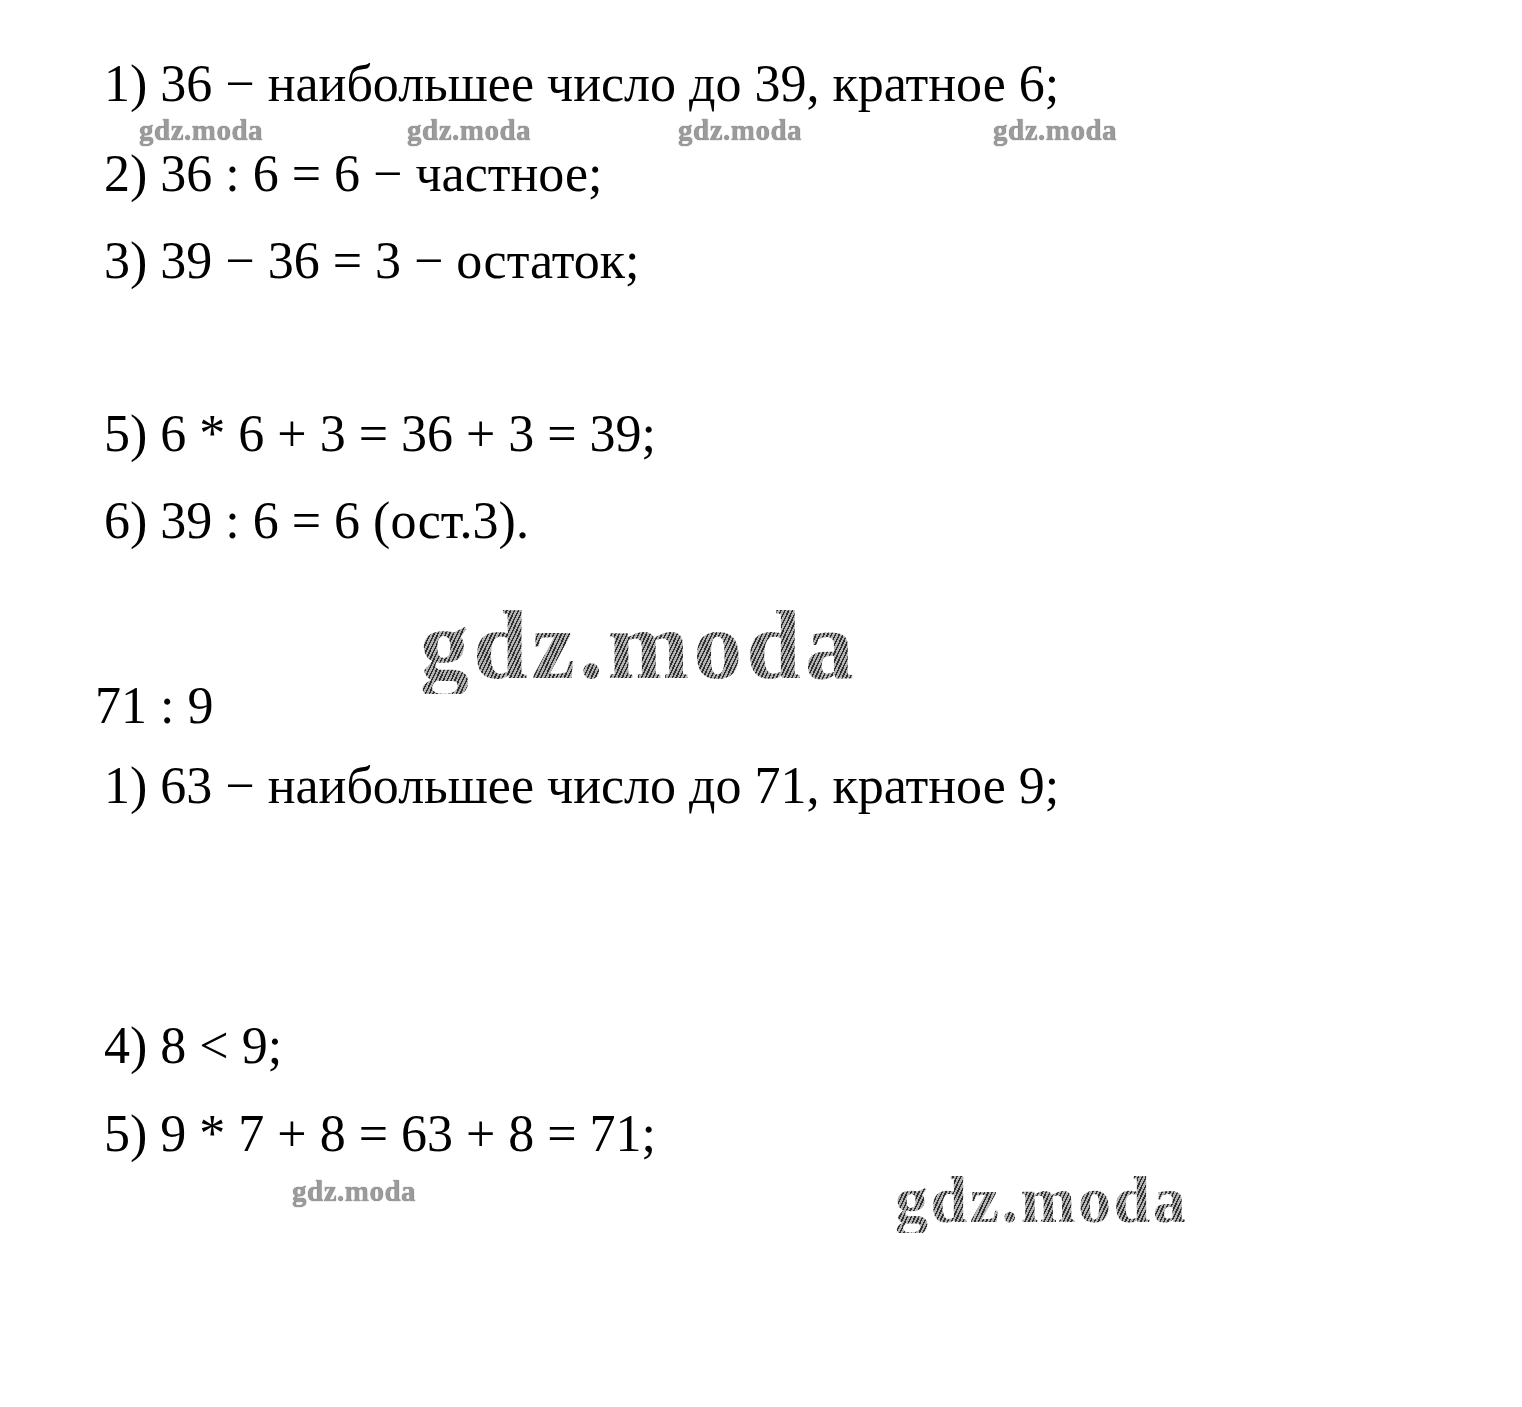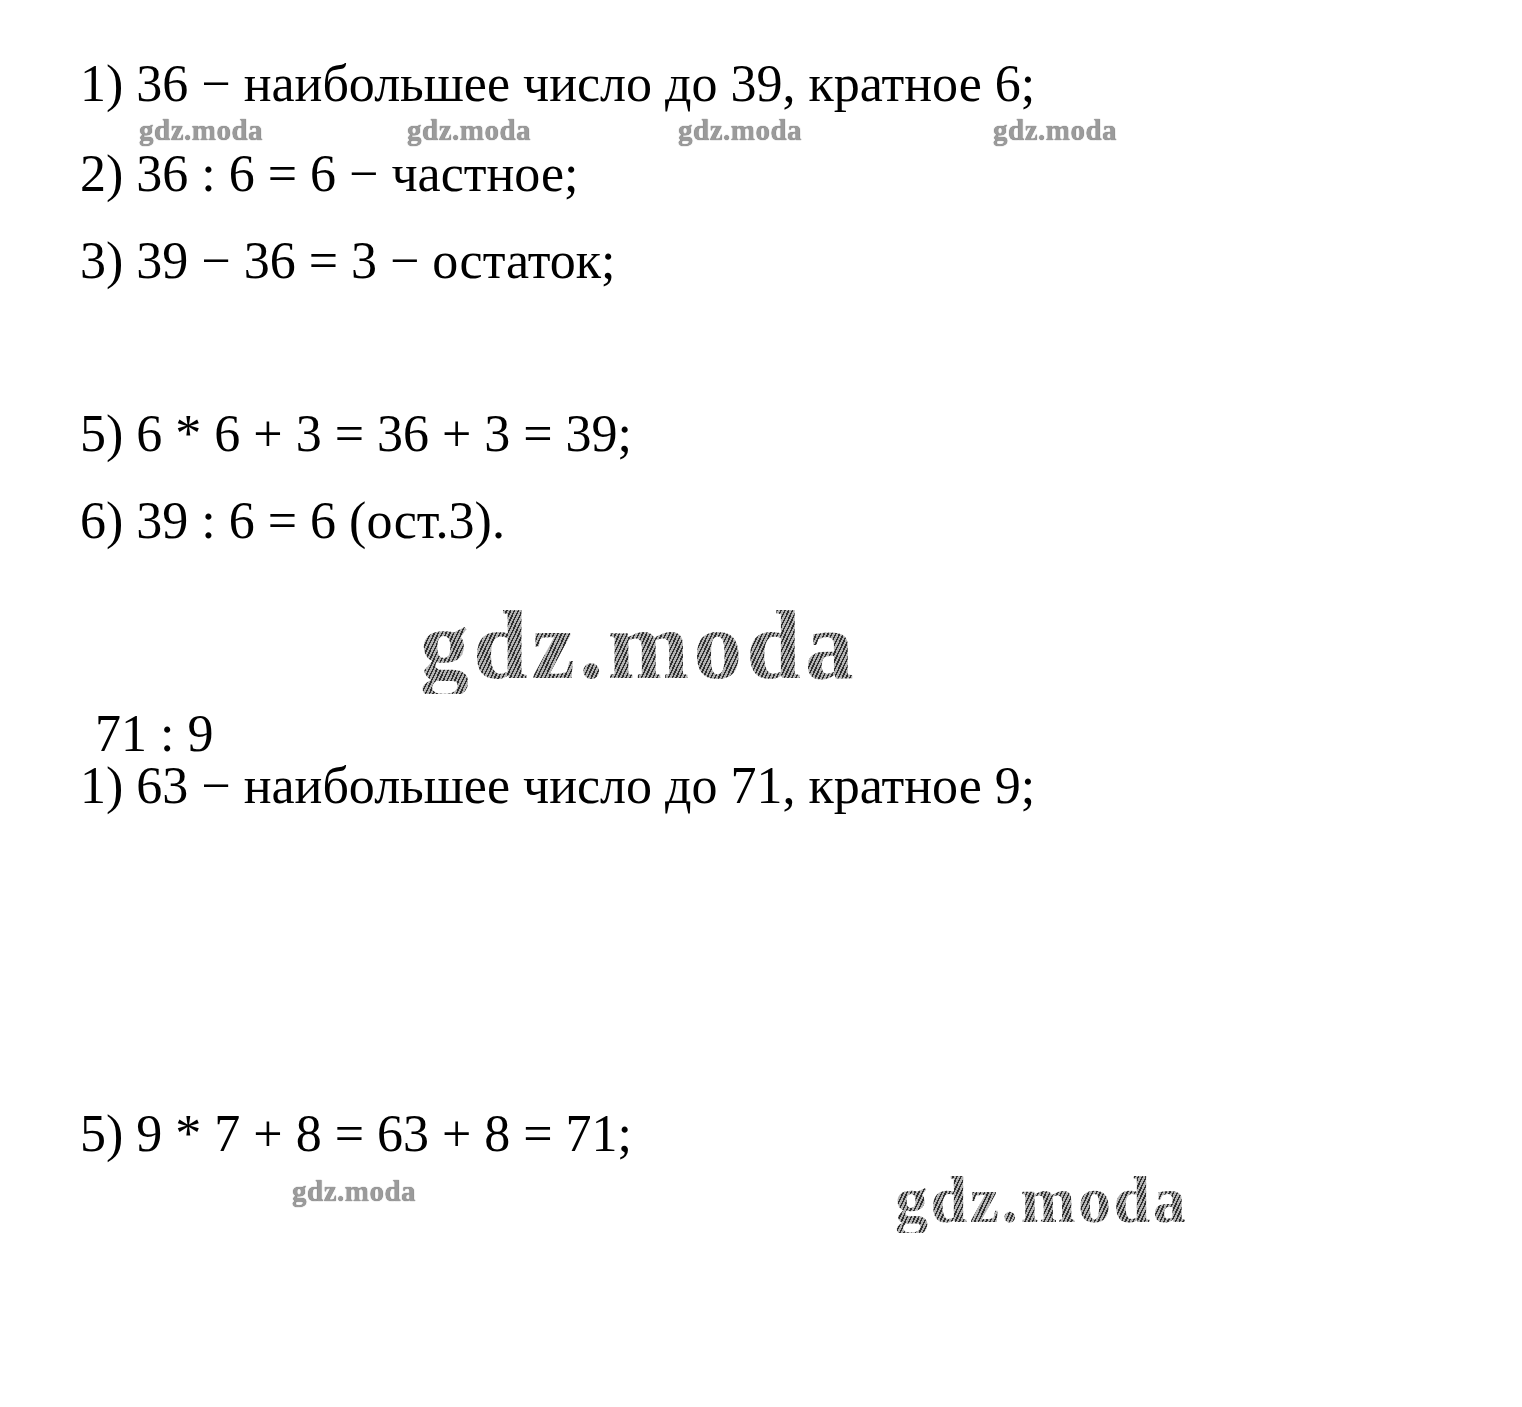--- a/index.html
+++ b/index.html
@@ -10,21 +10,21 @@
   .page {
     position: relative;
     width: 1522px;
     height: 1407px;
     background: #ffffff;
     overflow: hidden;
     font-family: "Liberation Serif", "DejaVu Serif", serif;
   }
   .line {
     position: absolute;
-    left: 80px;
+    left: 104px;
     font-size: 52px;
     line-height: 1;
     color: #000000;
     white-space: pre;
     font-family: "Liberation Serif", "DejaVu Serif", serif;
   }
   .heading {
     position: absolute;
     left: 95px;
     font-size: 52px;
@@ -83,22 +83,23 @@
   <div class="line" style="top:408px">5) 6 * 6 + 3 = 36 + 3 = 39;</div>
   <div class="line" style="top:495px">6) 39 : 6 = 6 (ост.3).</div>
 
   <div class="wm-small" style="left:139px; top:116px">gdz.moda</div>
   <div class="wm-small" style="left:407px; top:116px">gdz.moda</div>
   <div class="wm-small" style="left:678px; top:116px">gdz.moda</div>
   <div class="wm-small" style="left:993px; top:116px">gdz.moda</div>
 
   <div class="wm-sketch wm-center">gdz.moda</div>
 
-  <div class="heading" style="top:708px">71 : 9</div>
+  <div class="heading" style="top:680px">71 : 9</div>
 
   <div class="line" style="top:760px">1) 63 − наибольшее число до 71, кратное 9;</div>
+  <div class="line" style="top:1020px">4) 8 &lt; 9;</div>
   <div class="line" style="top:1108px">5) 9 * 7 + 8 = 63 + 8 = 71;</div>
 
   <div class="wm-small" style="left:292px; top:1177px">gdz.moda</div>
 
   <div class="wm-sketch wm-right">gdz.moda</div>
 
 </div>
 
 </body></html>

